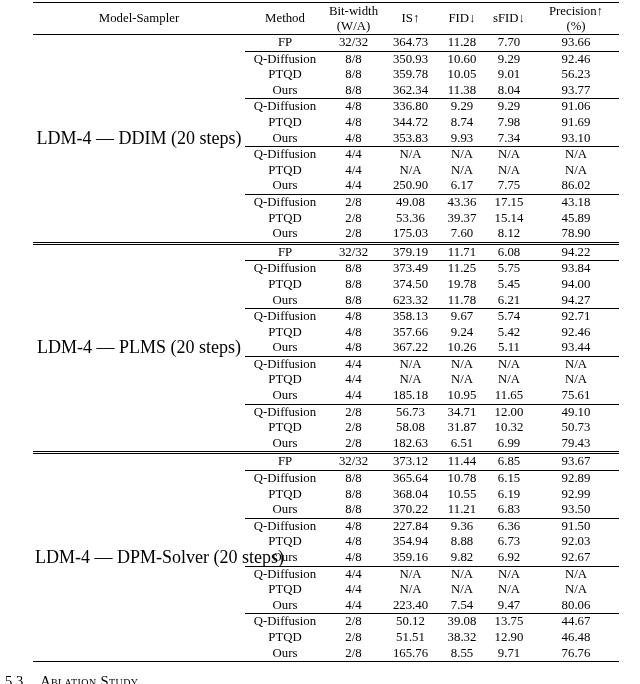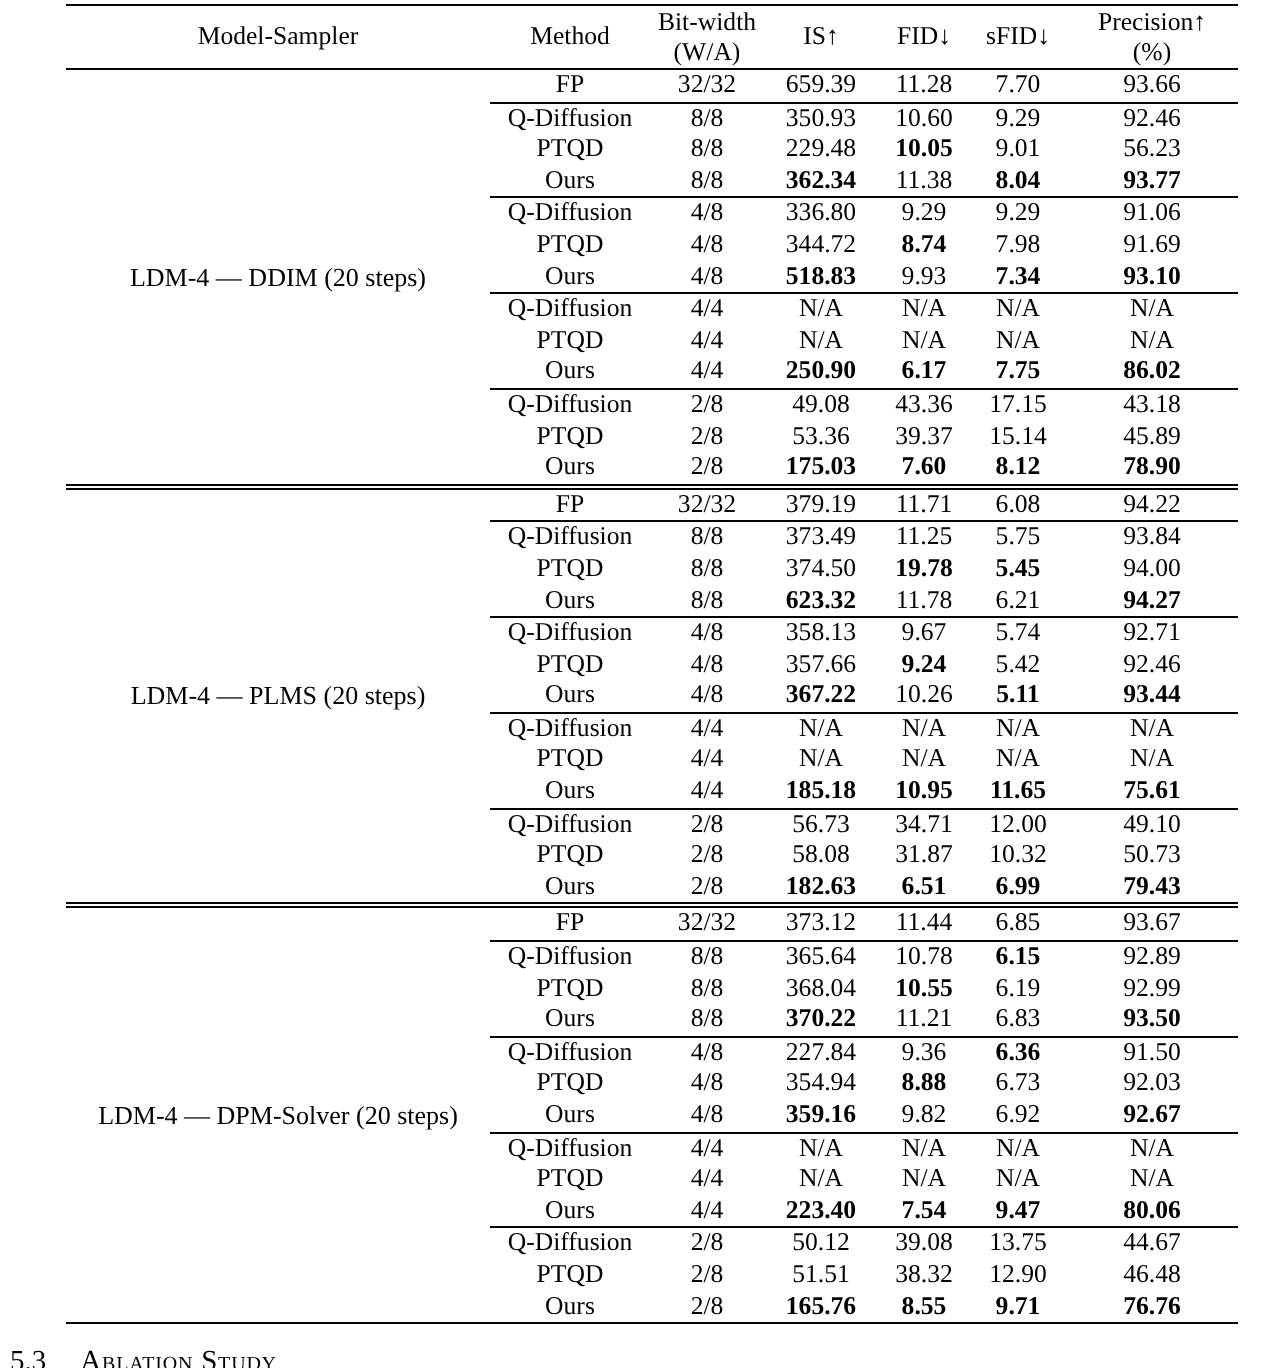--- a/index.html
+++ b/index.html
@@ -28,22 +28,22 @@
   }
   thead th {
     border-top: 1px solid #000;
     border-bottom: 1px solid #000;
     height: 32px;
     line-height: 1.12;
   }
   tbody td { height: 15.6px; line-height: 15.6px; }
   tr.group-start td { border-top: 1px solid #000; }
   tr.section-start td { border-top: 3px double #000; }
-  td.bold { font-weight: 700; }
-  td.model-cell { font-size: 13px; }
+  td.bold { font-weight: 400; }
+  td.model-cell { font-size: 18px; }
 
   .heading {
     margin: 11px 0 0 5px;
     font-size: 14.5px;
     color: #000;
   }
   .heading .num { margin-right: 17px; }
   .heading .sc { font-variant: small-caps; letter-spacing: 0.4px; }
 </style>
 </head>
@@ -76,37 +76,37 @@
           <div>Precision↑</div>
           <div>(%)</div>
         </th>
       </tr>
     </thead>
     <tbody id="table-body">
         <tr>
           <td rowspan="13" class="model-cell">LDM-4 — DDIM (20 steps)</td>
           <td>FP</td>
           <td>32/32</td>
-          <td>659.39</td>
+          <td>364.73</td>
           <td>11.28</td>
           <td>7.70</td>
           <td>93.66</td>
         </tr>
         <tr class="group-start">
           <td>Q-Diffusion</td>
           <td>8/8</td>
           <td>350.93</td>
           <td>10.60</td>
           <td>9.29</td>
           <td>92.46</td>
         </tr>
         <tr>
           <td>PTQD</td>
           <td>8/8</td>
-          <td>229.48</td>
+          <td>359.78</td>
           <td class="bold">10.05</td>
           <td>9.01</td>
           <td>56.23</td>
         </tr>
         <tr>
           <td>Ours</td>
           <td>8/8</td>
           <td class="bold">362.34</td>
           <td>11.38</td>
           <td class="bold">8.04</td>
@@ -124,21 +124,21 @@
           <td>PTQD</td>
           <td>4/8</td>
           <td>344.72</td>
           <td class="bold">8.74</td>
           <td>7.98</td>
           <td>91.69</td>
         </tr>
         <tr>
           <td>Ours</td>
           <td>4/8</td>
-          <td class="bold">518.83</td>
+          <td class="bold">353.83</td>
           <td>9.93</td>
           <td class="bold">7.34</td>
           <td class="bold">93.10</td>
         </tr>
         <tr class="group-start">
           <td>Q-Diffusion</td>
           <td>4/4</td>
           <td>N/A</td>
           <td>N/A</td>
           <td>N/A</td>

